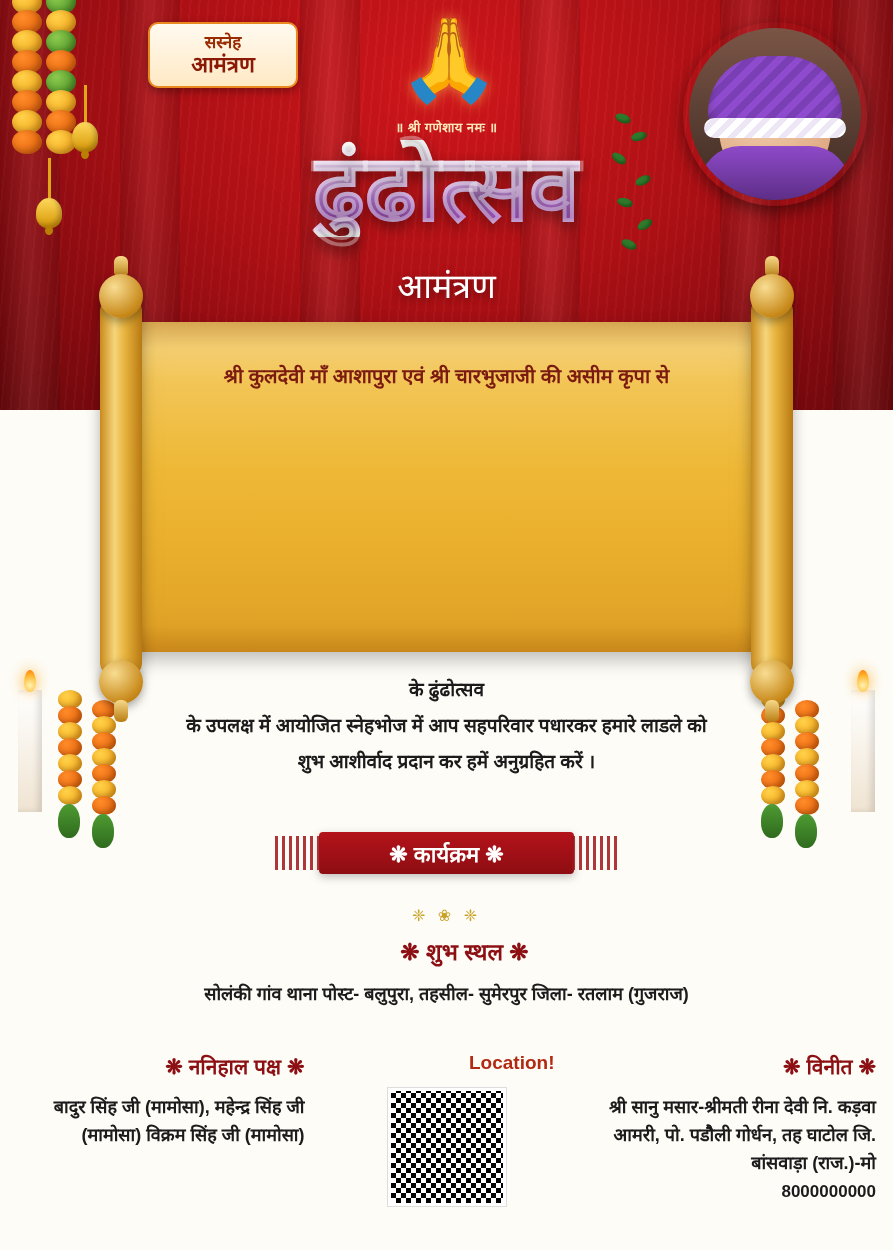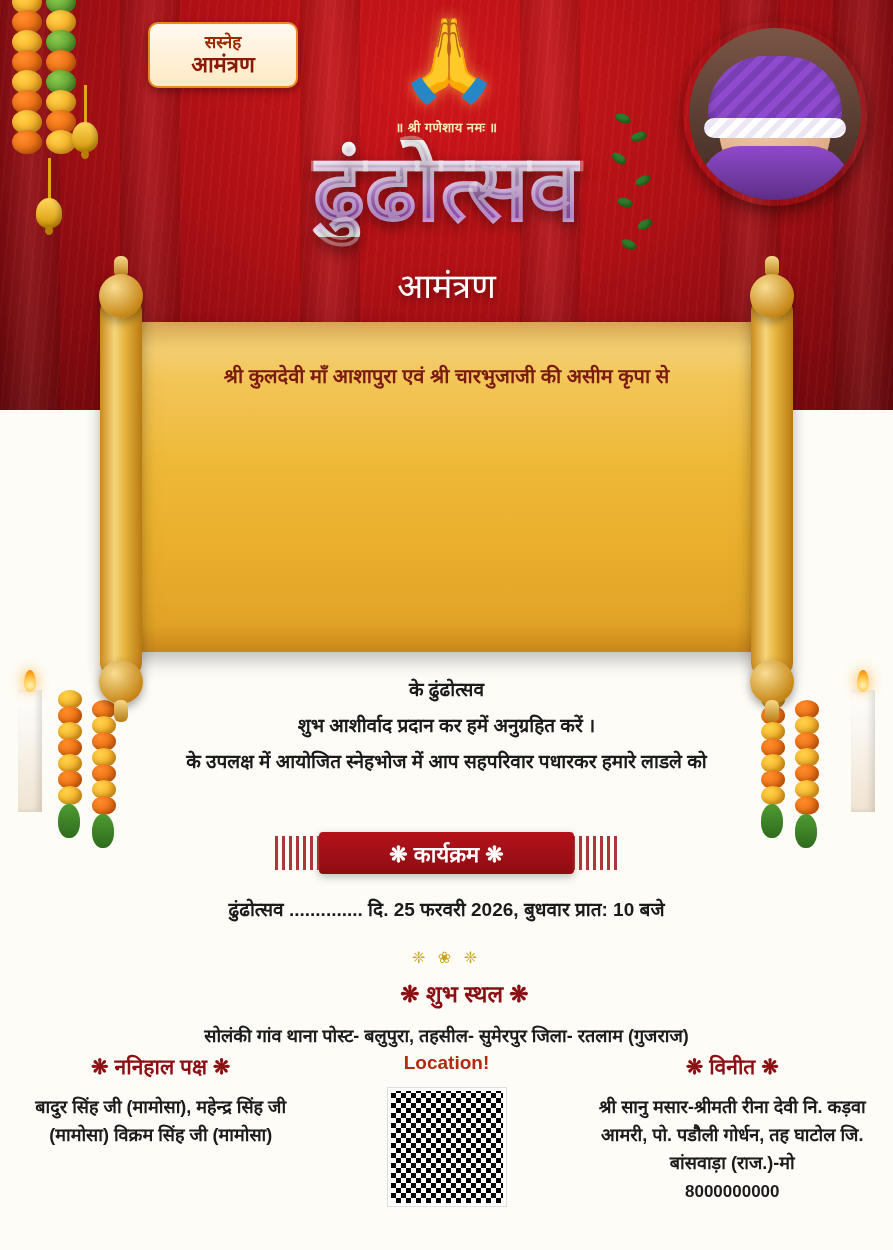--- a/index.html
+++ b/index.html
@@ -233,21 +233,21 @@
 
   .prog-row { text-align:center; font-size: 19px; font-weight:bold; color:#1b1b1b; margin-top: 16px; }
 
   .divider { text-align:center; margin-top: 26px; color:#c9a227; font-size: 16px; letter-spacing:4px; }
 
   .venue-title { text-align:center; font-size: 23px; font-weight:bold; color:#8c1013; margin-top: 10px; margin-left: 36px; }
   .venue-text { text-align:center; font-size: 18px; font-weight:bold; color:#1b1b1b; margin-top: 14px; }
 
   
   .bottom { position:absolute; top: 1052px; left:0; width: 893px; display:flex; }
-  .col { flex: 1; text-align:center; padding: 0 17px; }
+  .col { flex: 1; text-align:right; padding: 0 17px; }
   .col.mid { flex: 0 0 250px; }
   .col-title { font-size: 21px; font-weight:bold; color:#8c1013; }
   .col-body { font-size: 18px; font-weight:bold; color:#1b1b1b; margin-top: 14px; line-height: 1.55; }
   .col-phone { font-size: 17px; font-weight:bold; color:#1b1b1b; margin-top: 4px; }
   .loc-label { font-size: 19px; font-weight:bold; color:#b22a12; }
   .qr {
     width: 118px; height: 118px; margin: 14px auto 0;
     background-color:#fff;
     background-image:
       repeating-linear-gradient(90deg,#000 0 5px, #fff 5px 10px),
@@ -375,29 +375,28 @@
 
   <div class="scroll-text-1">श्री कुलदेवी माँ आशापुरा एवं श्री चारभुजाजी की असीम कृपा से</div>
 
   <div class="body-area">
     <div class="child-name">आरती</div>
     <div class="parent-line">(सुपौत्र श्रीमती शांतीदेवी रामारामजी कुमावत)</div>
     <div class="parent-line second">(सुपुत्र श्रीमती जानवी जितेन्द्र कुमावत)</div>
 
     <div class="occasion">
       <div>के ढुंढोत्सव</div>
+      <div>के उपलक्ष में आयोजित स्नेहभोज में आप सहपरिवार पधारकर हमारे लाडले को</div>
       <div>शुभ आशीर्वाद प्रदान कर हमें अनुग्रहित करें ।</div>
-      <div>के उपलक्ष में आयोजित स्नेहभोज में आप सहपरिवार पधारकर हमारे लाडले को</div>
     </div>
 
     <div class="ribbon-wrap">
       <span class="ribbon">❋ कार्यक्रम ❋</span>
     </div>
 
-    <div class="prog-row">ढुंढोत्सव .............. दि. 25 फरवरी 2026, बुधवार प्रात: 10 बजे</div>
 
     <div class="divider">❈ ❀ ❈</div>
 
     <div class="venue-title">❋ शुभ स्थल ❋</div>
     <div class="venue-text">सोलंकी गांव थाना पोस्ट- बलुपुरा, तहसील- सुमेरपुर जिला- रतलाम (गुजराज)</div>
   </div>
 
   <div class="side-deco left">
     <div class="bead-col" style="left:6px;">
       <div class="bead" style="background:radial-gradient(circle at 35% 30%,#ffd24a,#f09a10)"></div>

